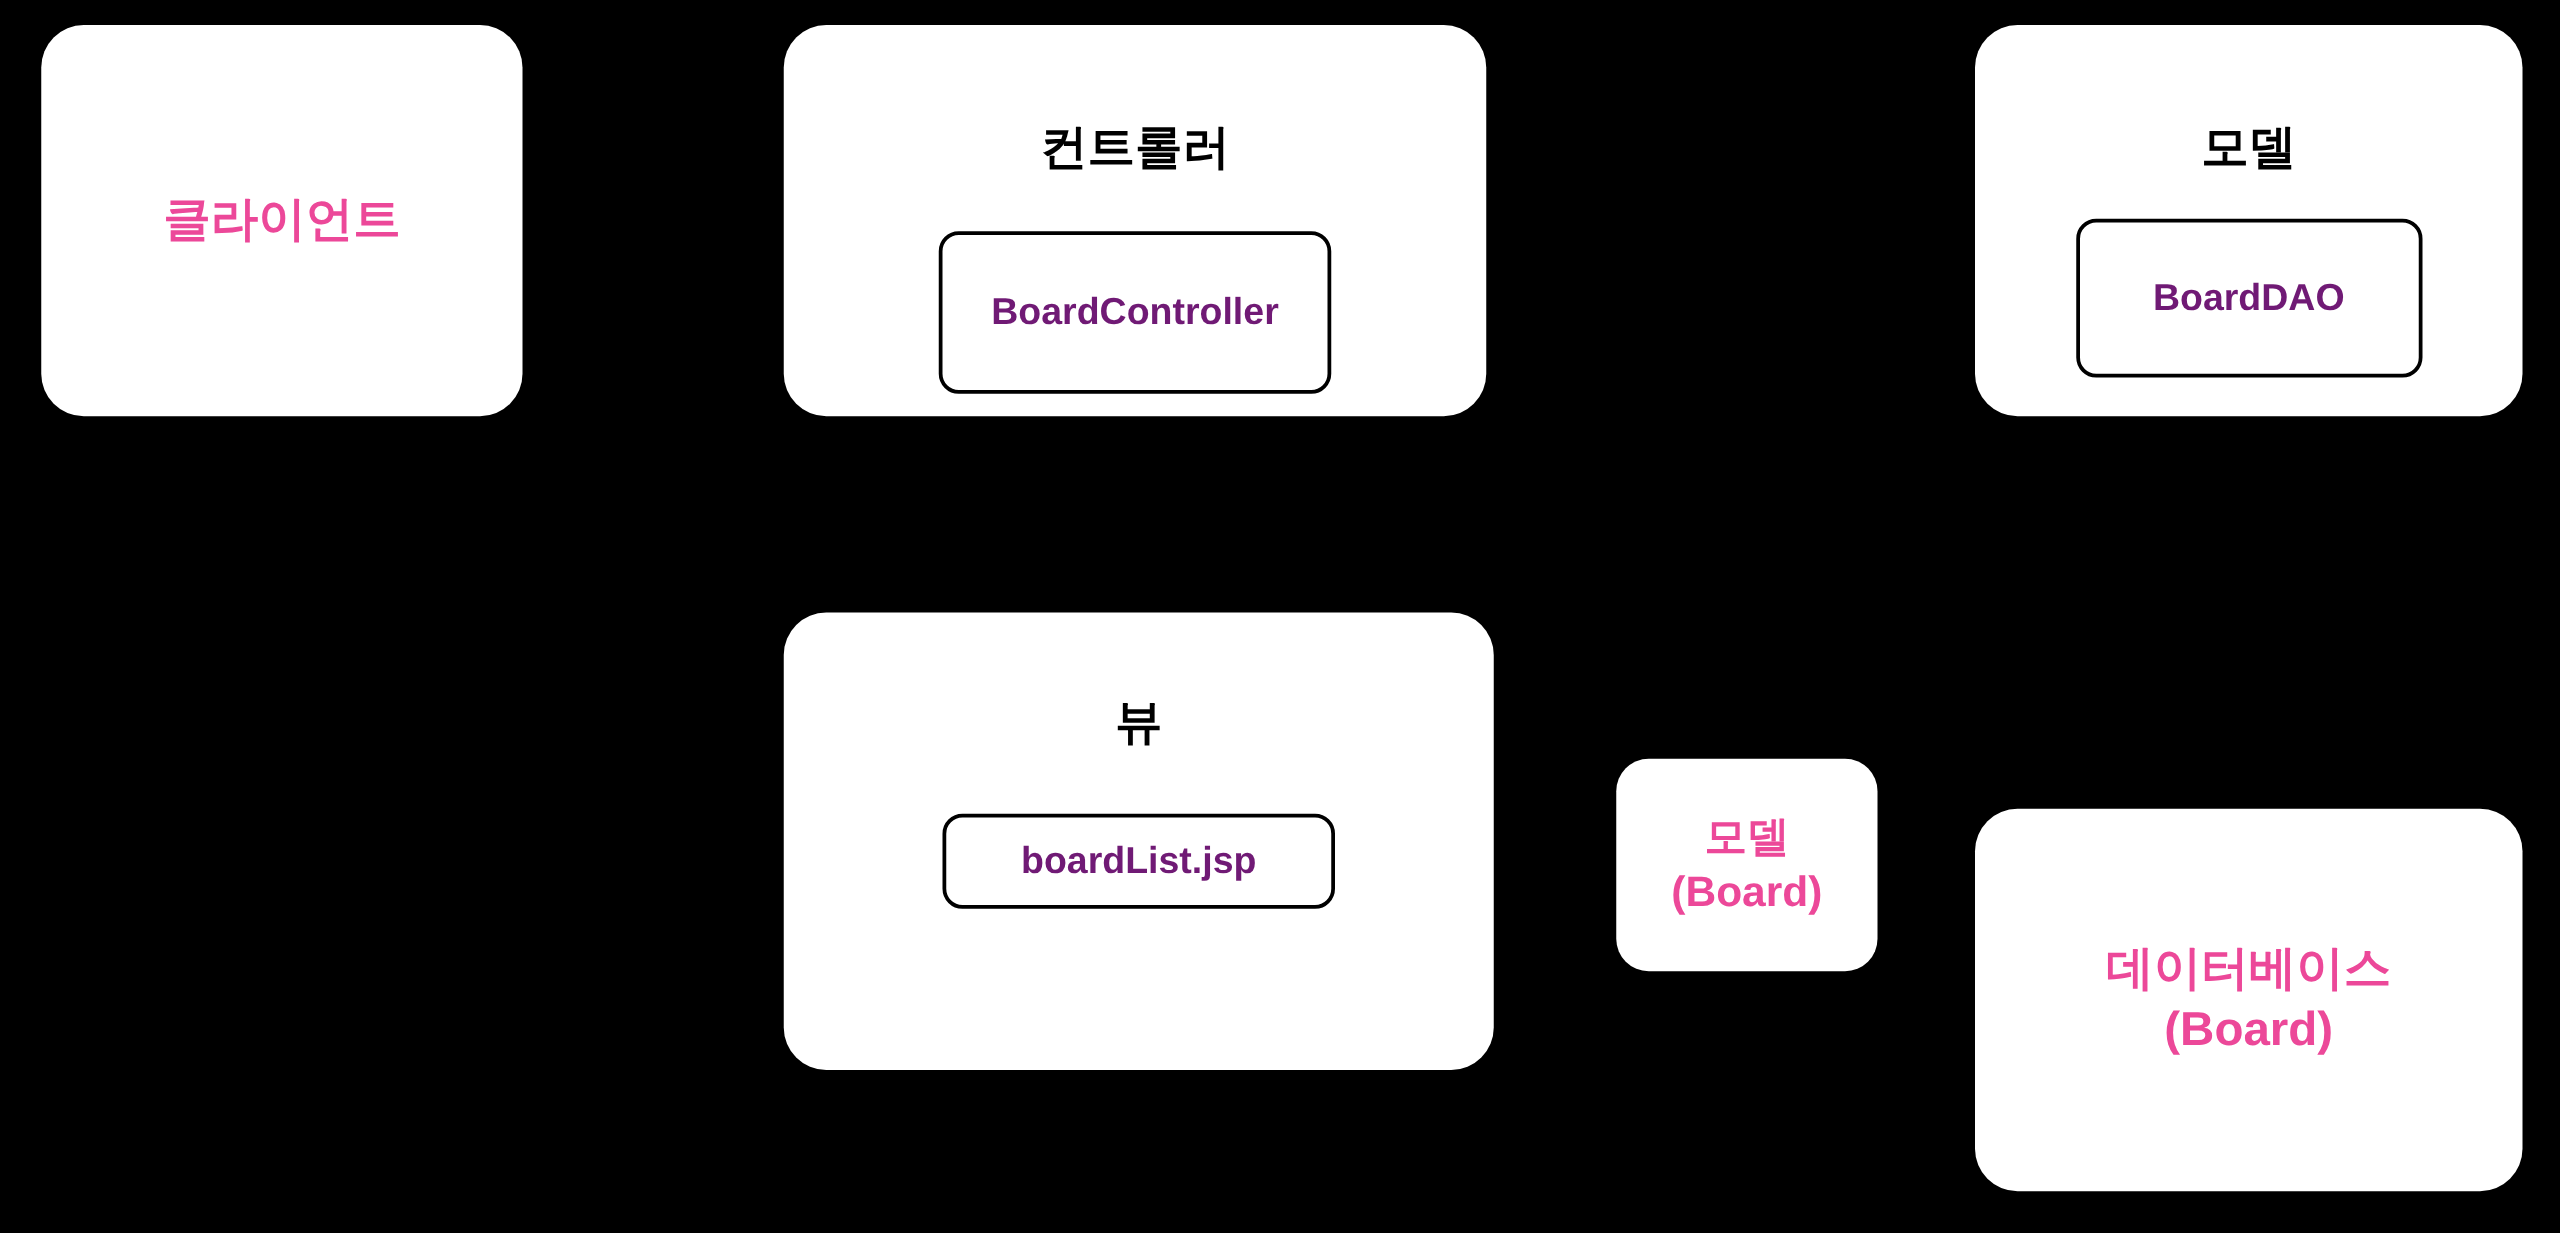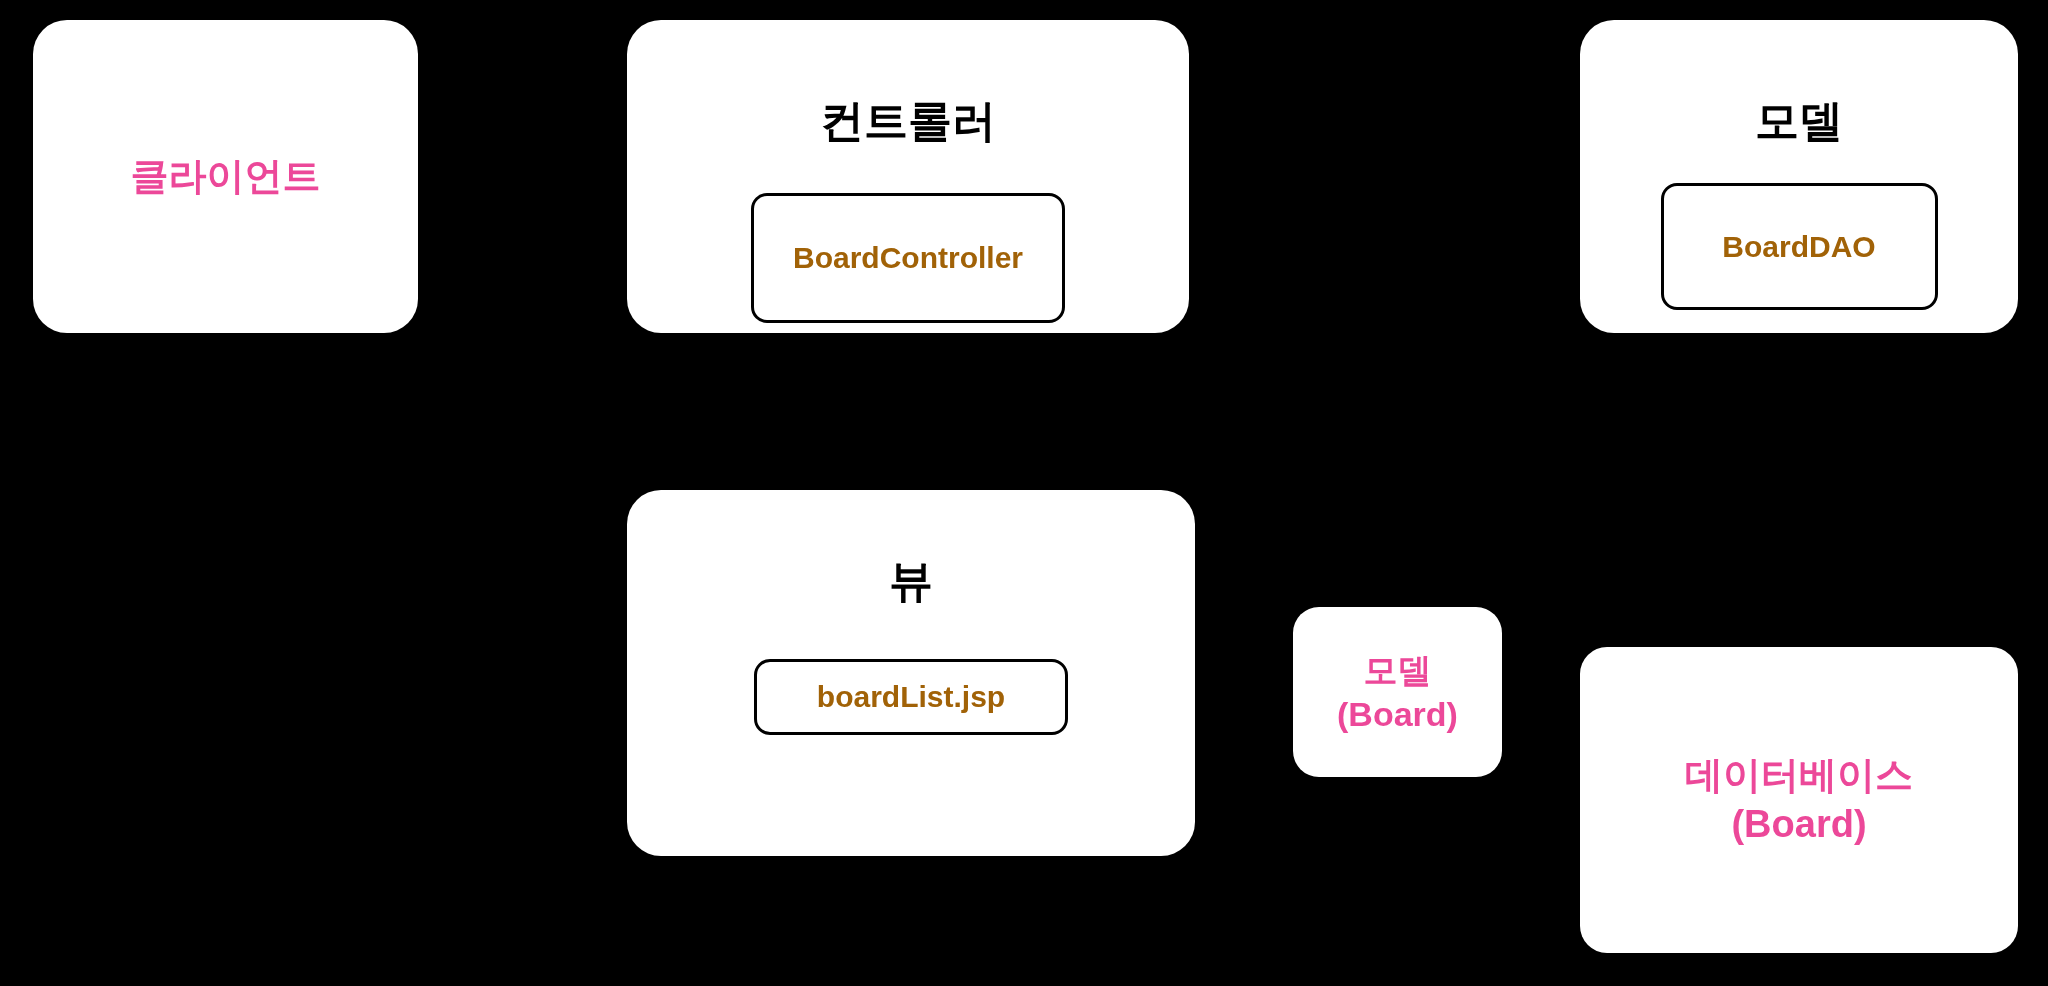--- a/index.html
+++ b/index.html
@@ -29,38 +29,38 @@
     justify-content: center;
   }
   .node-label {
     font-size: 38px;
     font-weight: bold;
     color: #ec4899;
     text-align: center;
     line-height: 1.3;
   }
   .node-title {
-    font-size: 44px;
+    font-size: 38px;
     font-weight: bold;
     color: #000000;
     text-align: center;
   }
   .inner-box {
     background: #ffffff;
     border: 3px solid #000000;
     border-radius: 16px;
     box-sizing: border-box;
     display: flex;
     align-items: center;
     justify-content: center;
   }
   .inner-label {
     font-size: 30px;
     font-weight: bold;
-    color: #a16207;
+    color: #701a75;
     text-align: center;
   }
   
   #node-client {
     left: 33px; top: 20px; width: 385px; height: 313px;
   }
   #node-controller {
     left: 627px; top: 20px; width: 562px; height: 313px;
   }
   #node-controller .node-title { margin-top: 72px; }
@@ -82,21 +82,21 @@
     width: 314px; height: 76px;
   }
   #node-view .inner-box.first { margin-top: 48px; }
   #node-view .inner-box.second { margin-top: 29px; height: 72px; }
   #node-model-board {
     left: 1293px; top: 607px; width: 209px; height: 170px;
     border-radius: 26px;
   }
   #node-model-board .node-label { font-size: 34px; }
   #node-database {
-    left: 1580px; top: 647px; width: 438px; height: 306px; border-radius: 27px;
+    left: 1580px; top: 647px; width: 438px; height: 306px;
   }
 </style>
 </head>
 <body>
 
 <div id="canvas">
 
   <div class="node center-content" id="node-client">
     <div class="node-label">클라이언트</div>
   </div>

